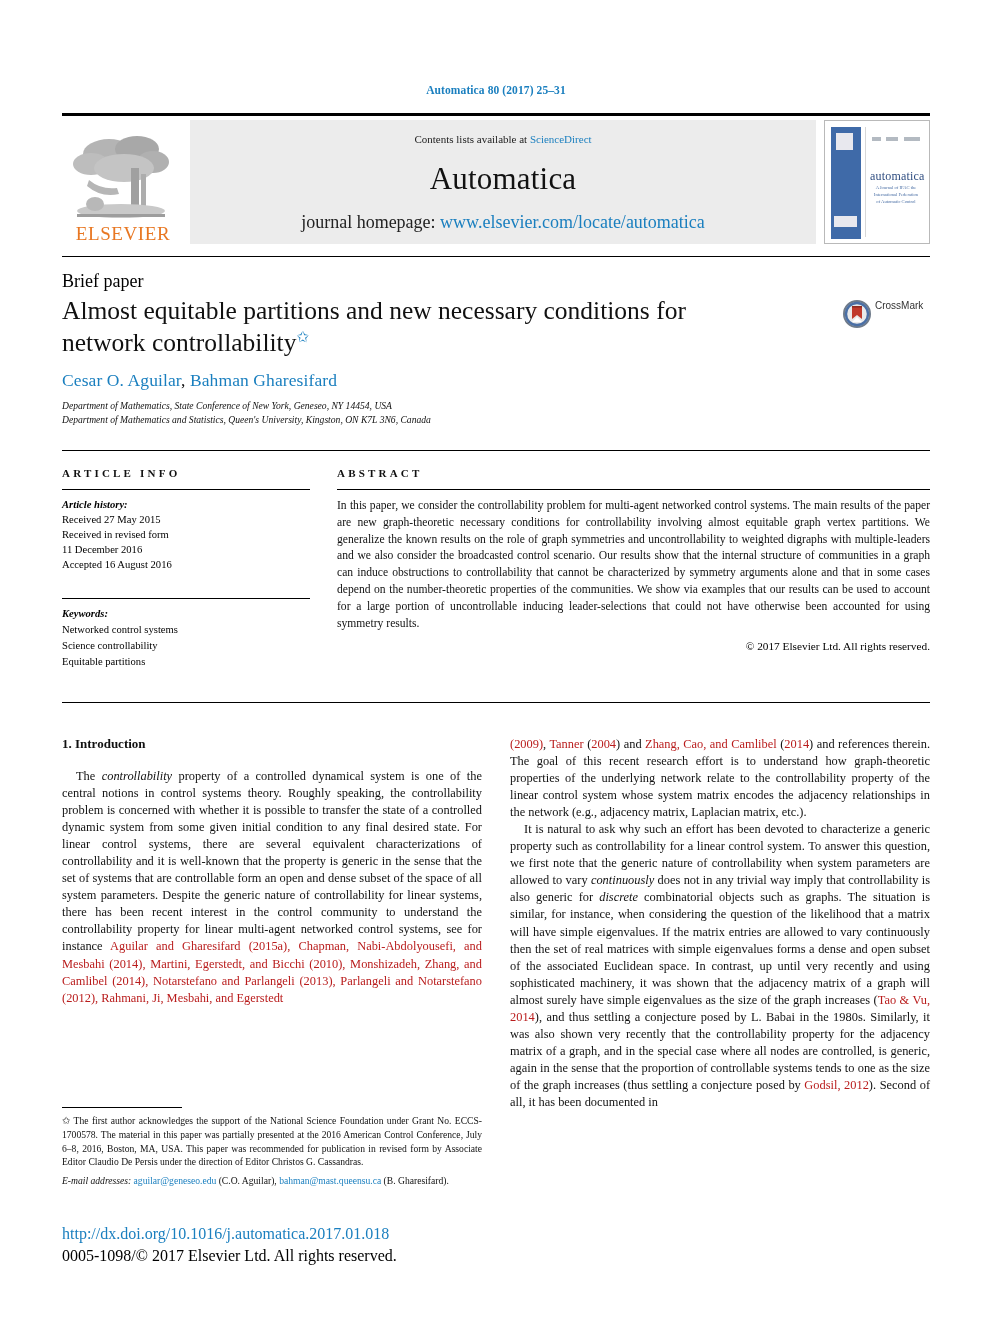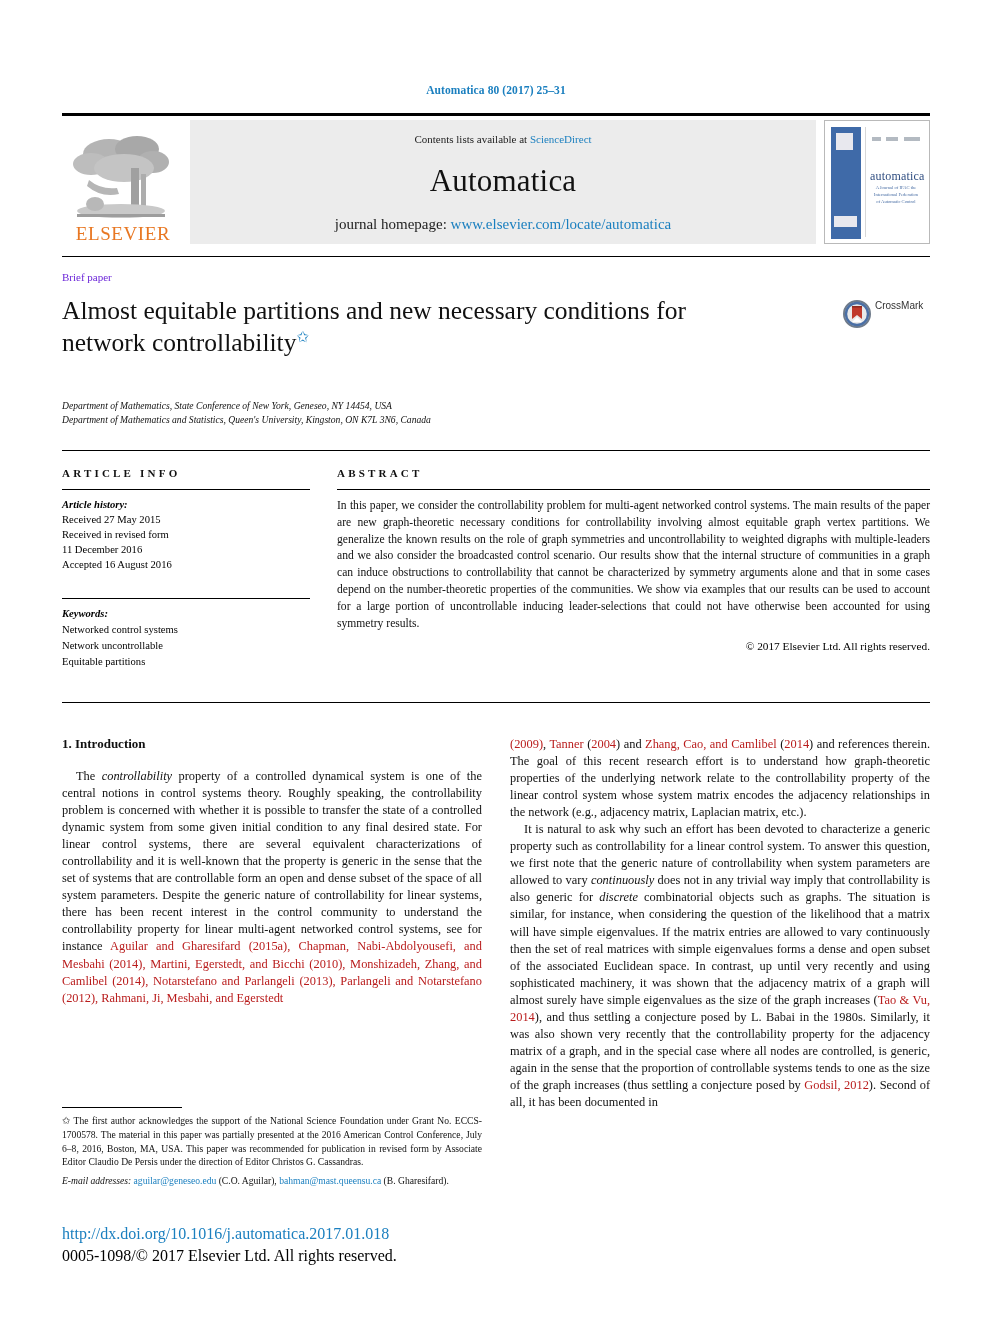--- a/index.html
+++ b/index.html
@@ -89,21 +89,21 @@
     color: #1a7fbf;
   }
   .journal-name {
     font-size: 31px;
     font-family: "Liberation Serif", serif;
     letter-spacing: .2px;
     color: #111;
     line-height: 1;
   }
   .homepage-line {
-    font-size: 15px;
+    font-size: 18px;
     color: #222;
   }
   .homepage-line .url {
     color: #1a7fbf;
   }
   .cover-thumb {
     width: 104px;
     flex: 0 0 104px;
     border: 1px solid #b9b9b9;
     background: #fff;
@@ -163,22 +163,22 @@
     position: absolute;
     top: 244px;
     left: 62px;
     width: 868px;
     border-top: 1px solid #000;
   }
   .brief-paper {
     position: absolute;
     top: 259px;
     left: 62px;
-    font-size: 11px;
-    color: #6d28d9;
+    font-size: 18px;
+    color: #000000;
   }
   .paper-title {
     position: absolute;
     top: 283px;
     left: 62px;
     width: 680px;
     font-size: 25.5px;
     line-height: 1.24;
     color: #111;
     font-weight: normal;
@@ -411,20 +411,23 @@
     </div>
   </div>
 
   <div class="title-rule"></div>
   <div class="brief-paper">Brief paper</div>
 
   <h1 class="paper-title">
     <span>Almost equitable partitions and new necessary conditions for network controllability</span><span class="star">✩</span>
   </h1>
 
+  <div class="authors">
+    <span>Cesar O. Aguilar</span><span class="sep">, </span><span>Bahman Gharesifard</span>
+  </div>
 
   <div class="affiliations">
     <div>Department of Mathematics, State Conference of New York, Geneseo, NY 14454, USA</div>
     <div>Department of Mathematics and Statistics, Queen's University, Kingston, ON K7L 3N6, Canada</div>
   </div>
 
   <div class="crossmark">
     <svg width="28" height="28" viewBox="0 0 28 28">
       <circle cx="14" cy="14" r="13" fill="#e9e9e9" stroke="#6f7b8a" stroke-width="2"></circle>
       <circle cx="14" cy="14" r="11" fill="none" stroke="#4a6fa5" stroke-width="2.4"></circle>
@@ -444,21 +447,21 @@
       <div class="lbl">Article history:</div>
       <div>Received 27 May 2015</div>
       <div>Received in revised form</div>
       <div>11 December 2016</div>
       <div>Accepted 16 August 2016</div>
     </div>
     <div class="kw-rule"></div>
     <div class="kw-block">
       <div class="lbl">Keywords:</div>
       <div>Networked control systems</div>
-      <div>Network uncontrollable</div>
+      <div>Science controllability</div>
       <div>Equitable partitions</div>
     </div>
   </div>
 
   <div class="col-abstract">
     <div class="sec-head">ABSTRACT</div>
     <div class="thin-rule"></div>
     <div class="abstract-body">In this paper, we consider the controllability problem for multi-agent networked control systems. The main results of the paper are new graph-theoretic necessary conditions for controllability involving almost equitable graph vertex partitions. We generalize the known results on the role of graph symmetries and uncontrollability to weighted digraphs with multiple-leaders and we also consider the broadcasted control scenario. Our results show that the internal structure of communities in a graph can induce obstructions to controllability that cannot be characterized by symmetry arguments alone and that in some cases depend on the number-theoretic properties of the communities. We show via examples that our results can be used to account for a large portion of uncontrollable inducing leader-selections that could not have otherwise been accounted for using symmetry results.</div>
     <div class="copyright">© 2017 Elsevier Ltd. All rights reserved.</div>
   </div>

